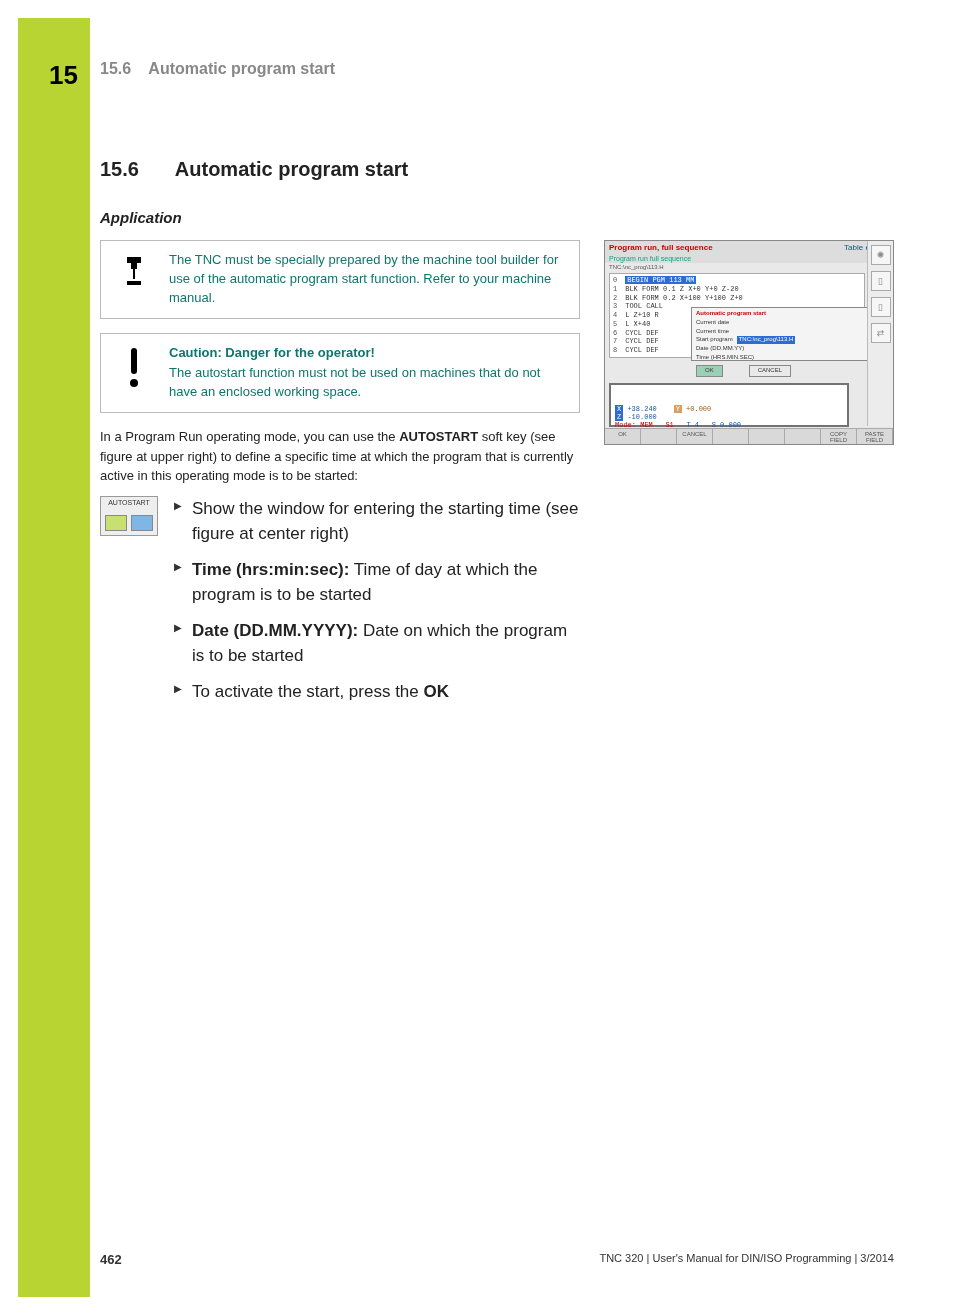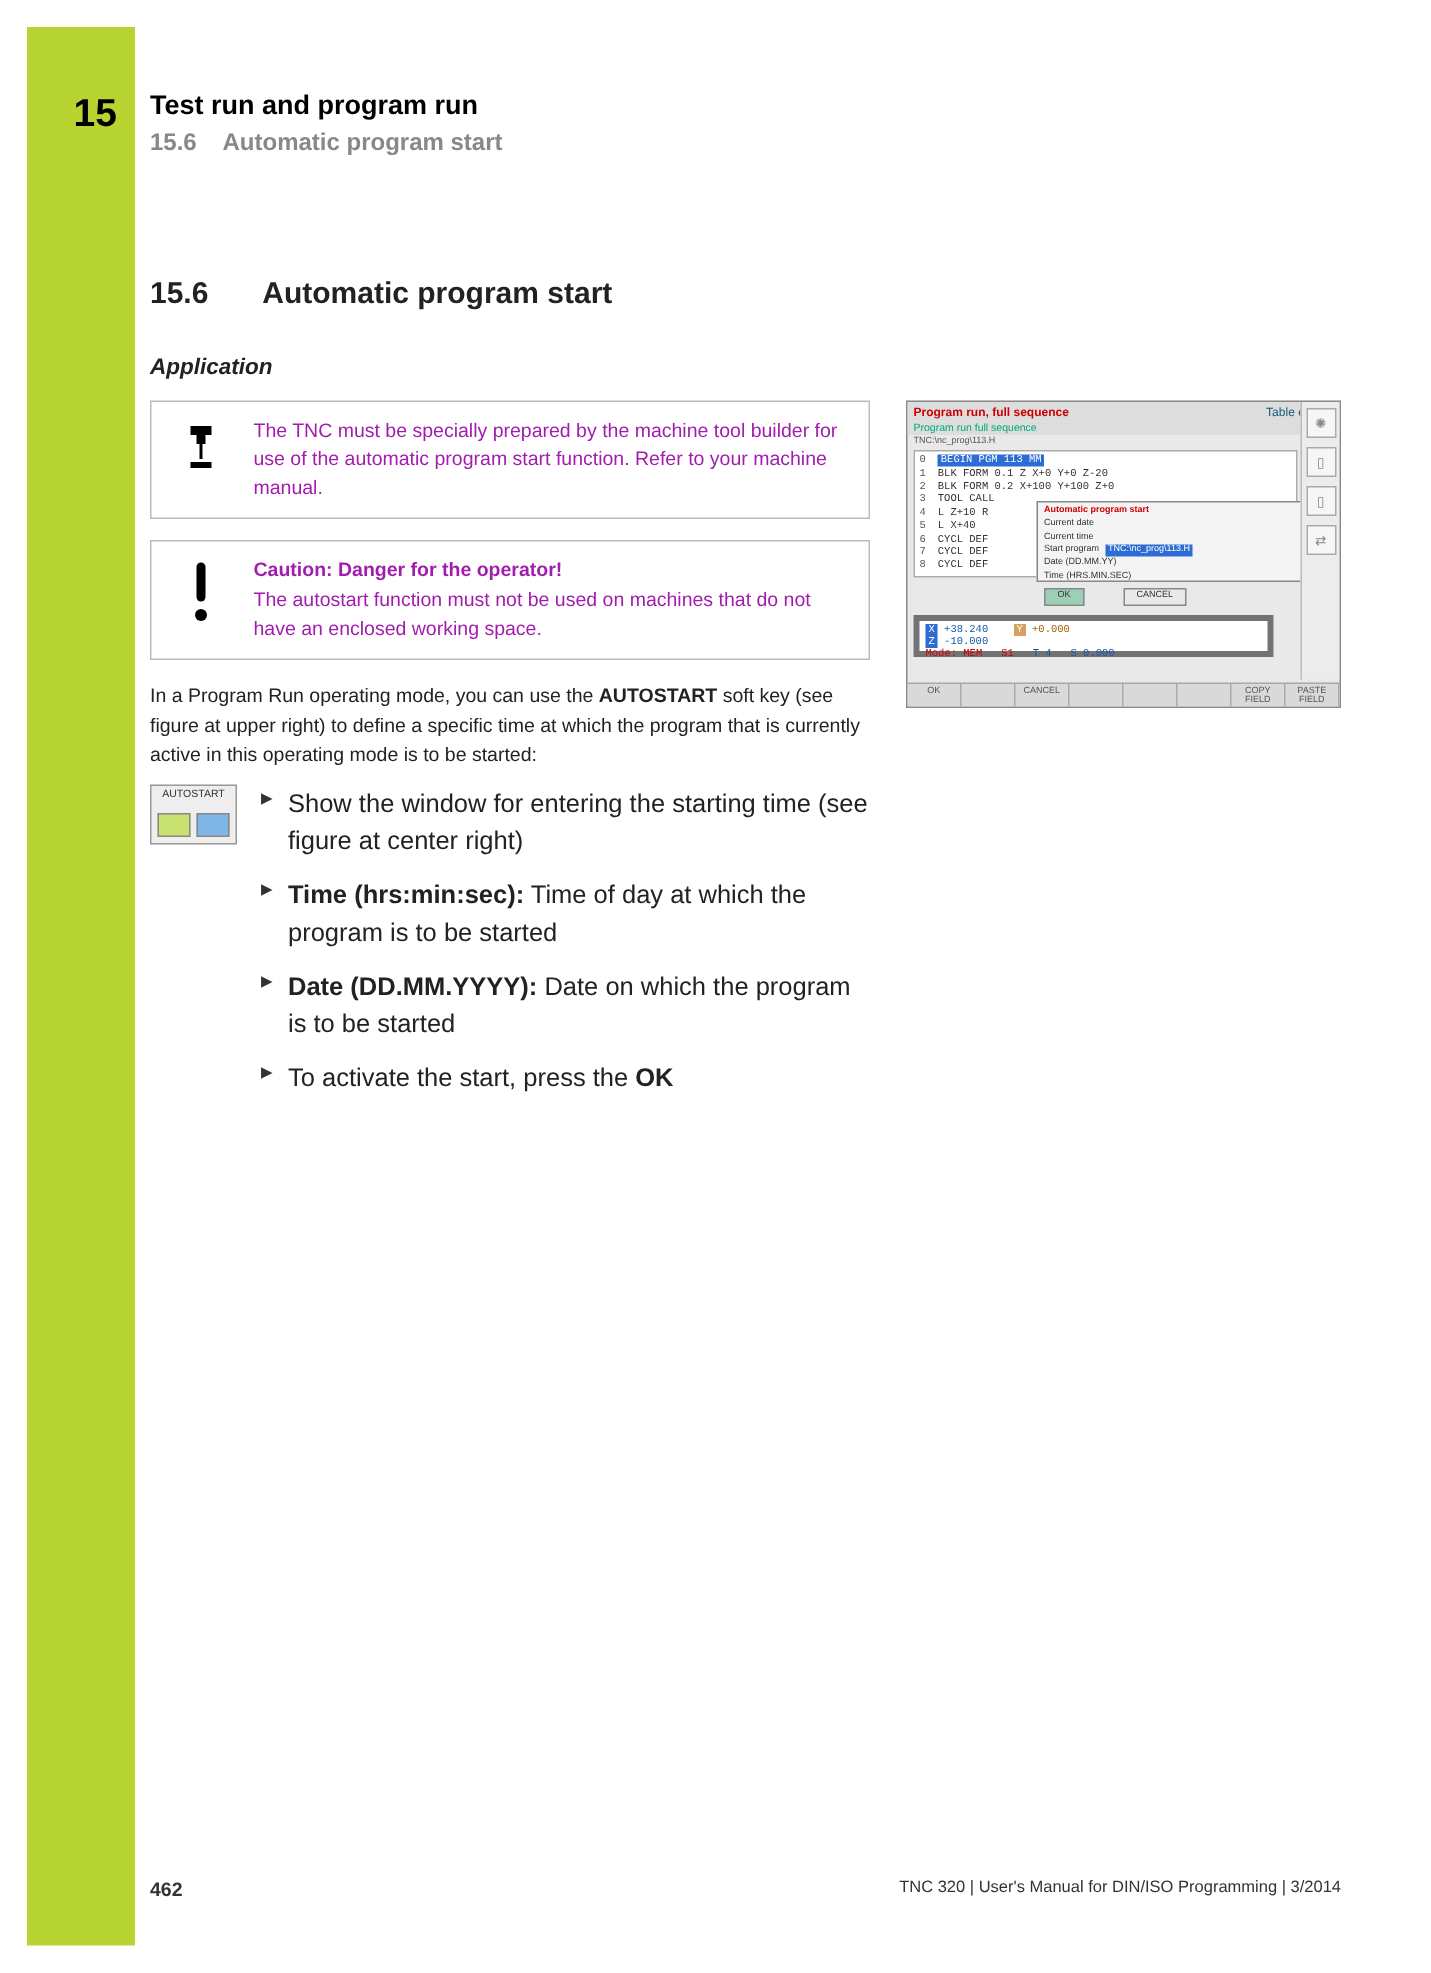--- a/index.html
+++ b/index.html
@@ -84,21 +84,21 @@
   .note-icon {
     width: 42px;
     flex: 0 0 42px;
     display: flex;
     align-items: flex-start;
     justify-content: center;
     padding-top: 2px;
     font-size: 34px;
     color: #000;
   }
-  .note-text { font-size: 13px; line-height: 1.45; color: #a21caf; }
+  .note-text { font-size: 13px; line-height: 1.45; color: #0f766e; }
   .note-text .caution-title { font-weight: bold; display: block; margin-bottom: 2px; }
   .body-p { font-size: 13px; line-height: 1.5; margin-bottom: 10px; }
   .body-p b { font-weight: bold; }
   .softkey-row {
     display: flex;
     gap: 16px;
     align-items: flex-start;
   }
   .softkey-thumb {
     width: 58px;
@@ -195,24 +195,24 @@
   .ss-dialog .fld{ color:#333; display:flex; gap:4px; margin:1px 0;}
   .ss-dialog .btns{ display:flex; gap:26px; margin-top:3px; }
   .ss-dialog .btn{ border:1px solid #888; background:#e9e9e9; font-size:6px; padding:1px 8px; color:#333;}
   .ss-dialog .btn.ok{ background:#9bd0b5; }
   .ss-status{
     position:absolute;
     left:4px; right:44px;
     top:142px;
     height:28px;
     background:#fff;
-    border:4px solid #737373;
+    border:2px solid #737373;
     font-family:"Courier New",monospace;
     font-size:7px;
-    padding:2px 4px;
+    padding:20px 4px;
     color:#155aa8;
   }
   .ss-status .yv{ color:#155aa8; }
   .ss-status .bv{ color:#a06010; }
   .ss-right-strip{
     position:absolute;
     right:0; top:0; bottom:18px;
     width:26px;
     background:#ececec;
     border-left:1px solid #bbb;
@@ -247,21 +247,20 @@
 </style>
 </head>
 <body>
 
 <div class="green-sidebar"></div>
 <div class="chapter-num-box">15</div>
 
 <div class="page">
 
   <div class="header-block">
-    <div class="chapter-title">Test run and program run</div>
     <div class="section-title-header">
       <span>15.6</span>
       &nbsp;&nbsp;
       <span>Automatic program start</span>
     </div>
   </div>
 
   <div class="section-heading">
     <span class="num">15.6</span>
     <span>Automatic program start</span>

